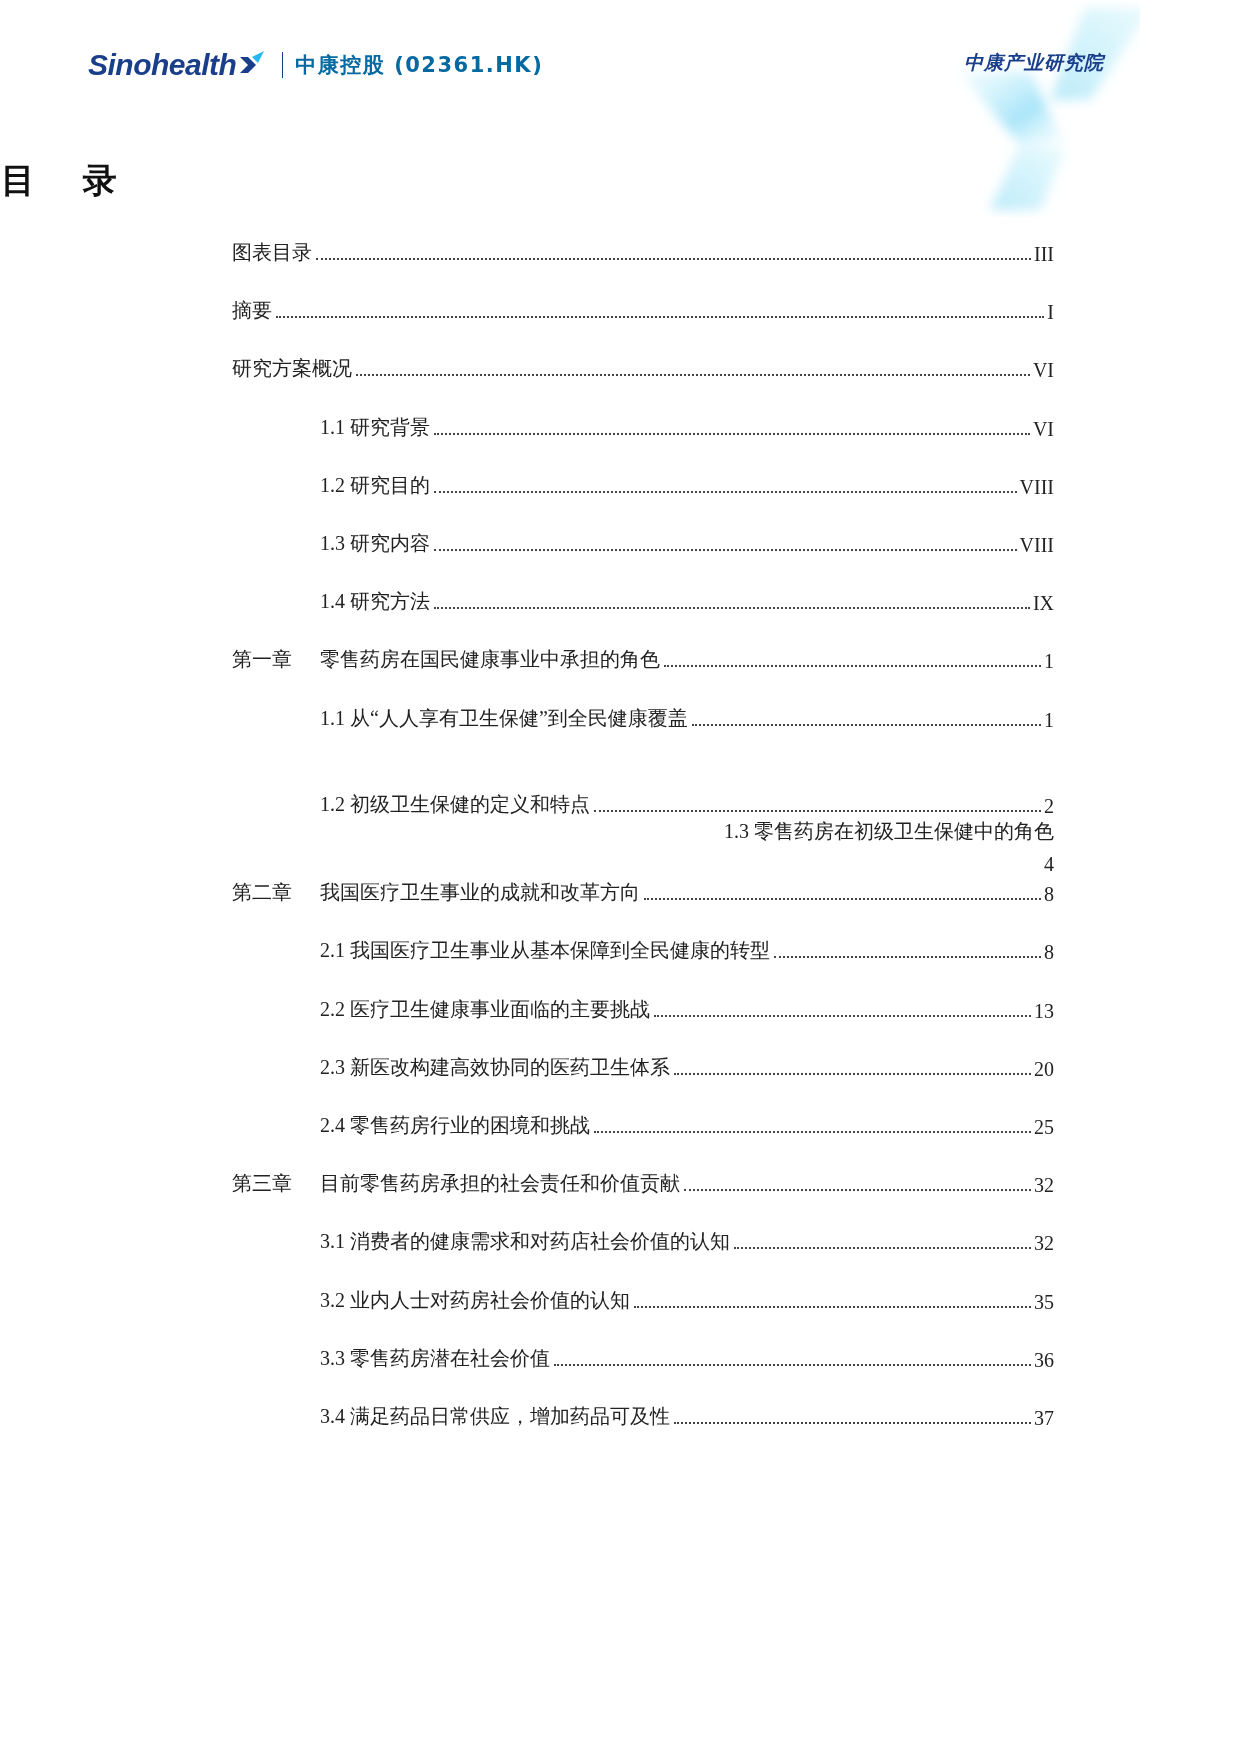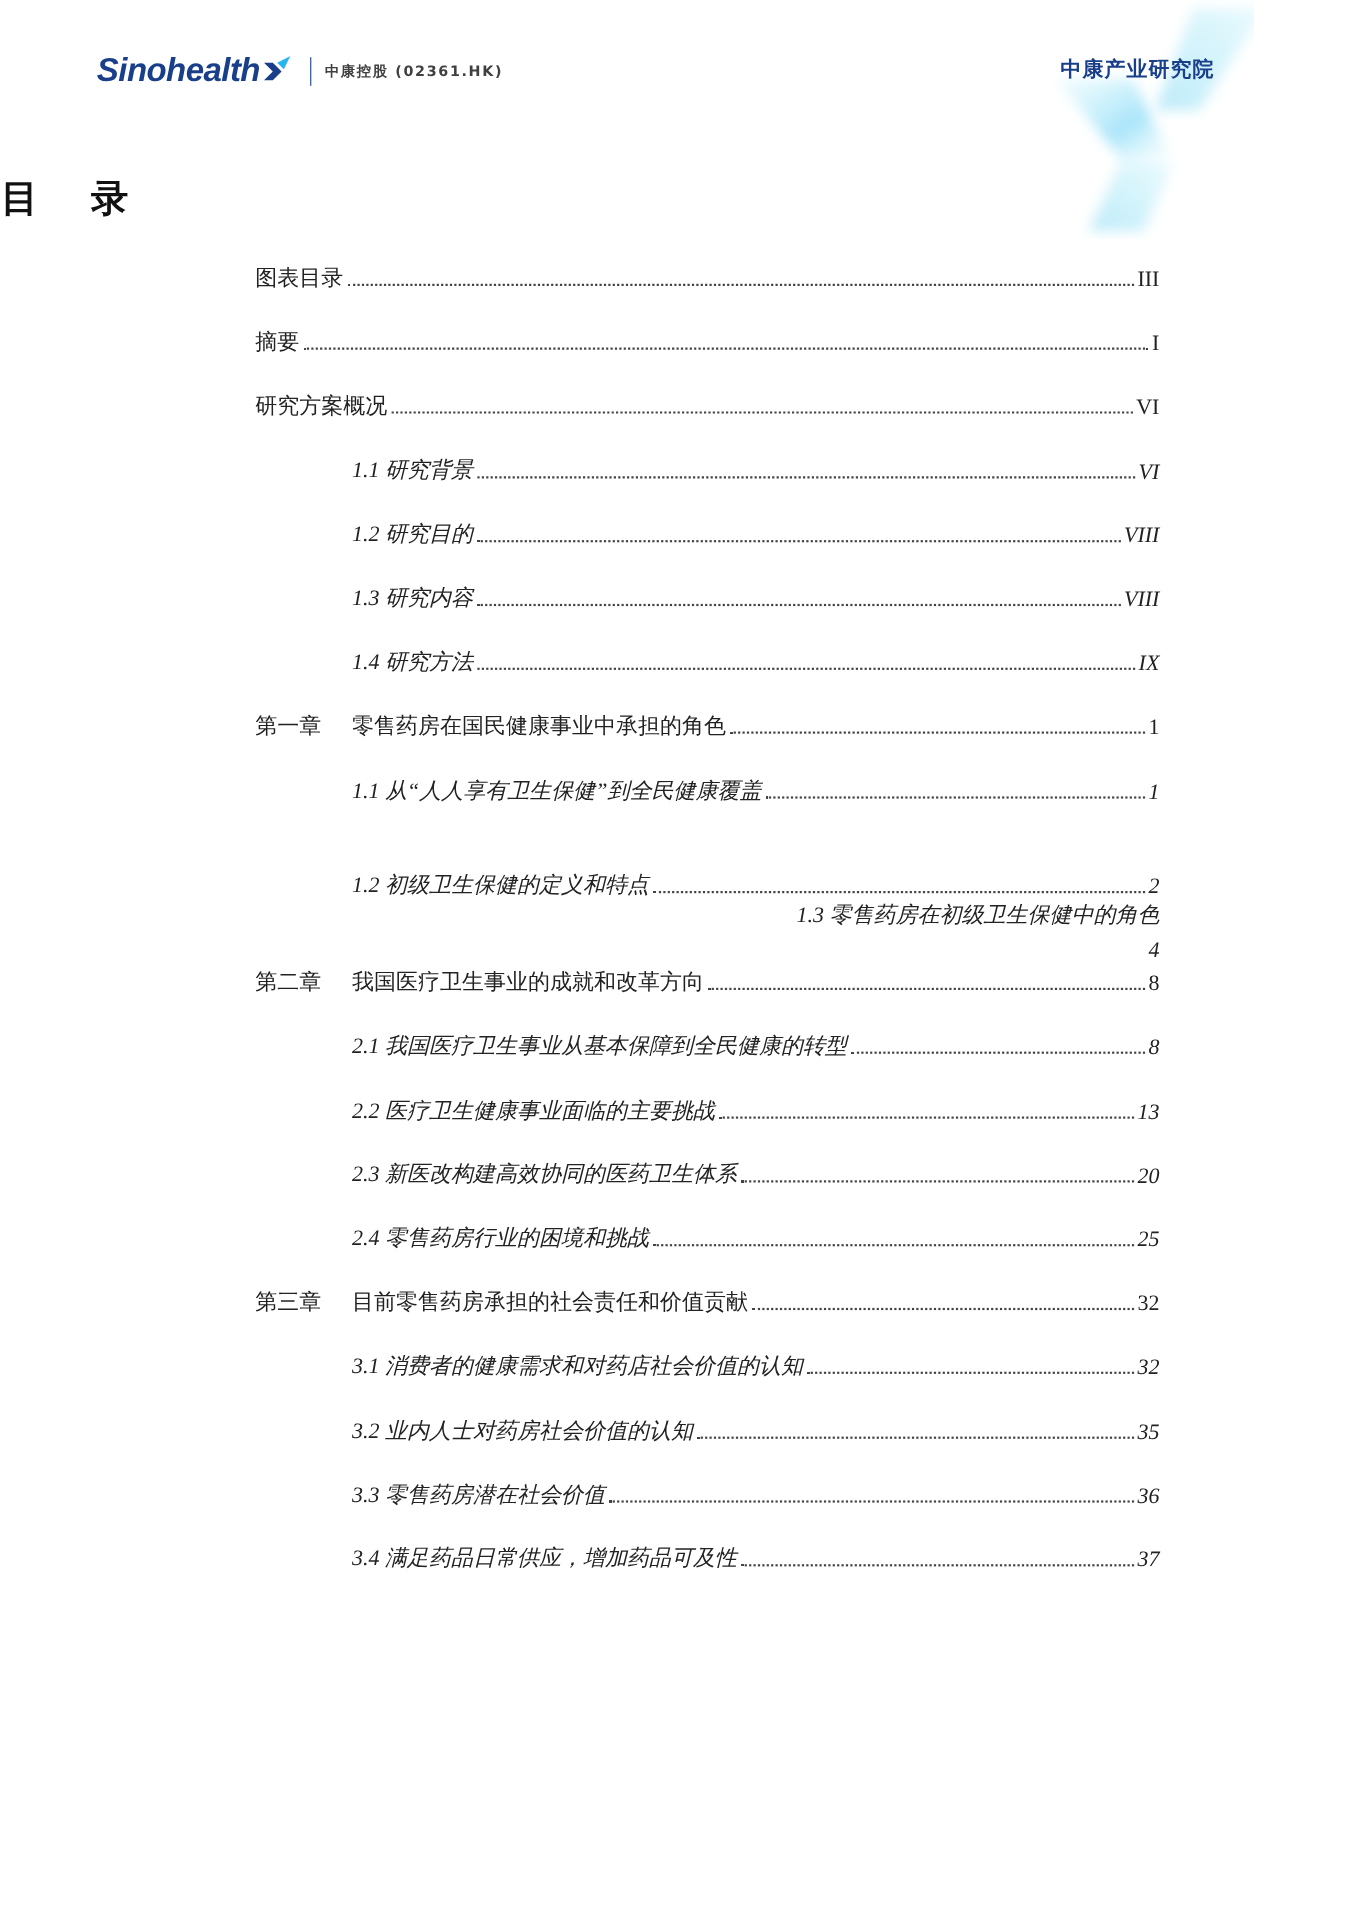--- a/index.html
+++ b/index.html
@@ -4,29 +4,29 @@
 <style>
   html, body { margin:0; padding:0; }
   body { width:1241px; height:1754px; background:#ffffff; position:relative; overflow:hidden;
          font-family:"Liberation Serif","DejaVu Serif",serif; color:#222; }
   .header { position:absolute; left:0; top:0; width:1241px; height:110px; }
   .brand { position:absolute; left:88px; top:48px; display:flex; align-items:center; }
   .brand-name { font-family:"Liberation Sans","DejaVu Sans",sans-serif; font-weight:bold; font-style:italic;
                 font-size:30px; color:#1a3f8a; letter-spacing:-0.5px; }
   .brand-mark { width:28px; height:28px; margin-left:2px; position:relative; }
   .sep { width:1px; height:26px; background:#1a3f8a; margin:0 12px 0 16px; }
-  .brand-sub { font-family:"DejaVu Sans",sans-serif; font-weight:bold; font-size:13px; color:#404040; letter-spacing:1.5px; }
+  .brand-sub { font-family:"DejaVu Sans",sans-serif; font-weight:bold; font-size:21px; color:#0369a1; letter-spacing:1.5px; }
   .institute { position:absolute; left:964px; top:50px; font-family:"DejaVu Sans",sans-serif; font-weight:bold;
-               font-size:19px; color:#1a3f8a; letter-spacing:1px; z-index:2; }
+               font-size:19px; color:#1a3f8a; letter-spacing:1px; z-index:2;font-style:italic; }
   .deco { position:absolute; left:940px; top:0; width:200px; height:220px; z-index:1; }
   .title { position:absolute; left:1px; width:1241px; top:158px; text-align:left; font-family:"DejaVu Sans",sans-serif;
            font-weight:bold; font-size:34px; color:#111; letter-spacing:18px; z-index:3; }
   .toc { position:absolute; left:232px; top:236px; width:822px; z-index:3; }
   .row { position:absolute; left:0; width:822px; height:30px; display:flex; align-items:flex-end; font-size:20px; color:#222; }
-  .row.sub { padding-left:88px; box-sizing:border-box;font-style:italic; }
+  .row.sub { padding-left:88px; box-sizing:border-box; }
   .row .label { white-space:nowrap; }
   .row .chap { display:inline-block; width:88px; }
   .row .dots { flex:1; border-bottom:2px dotted #444; margin:0 3px 6px 4px; height:0; }
   .row .page { white-space:nowrap; }
 </style>
 </head>
 <body>
 
 <div class="header">
   <div class="brand">

